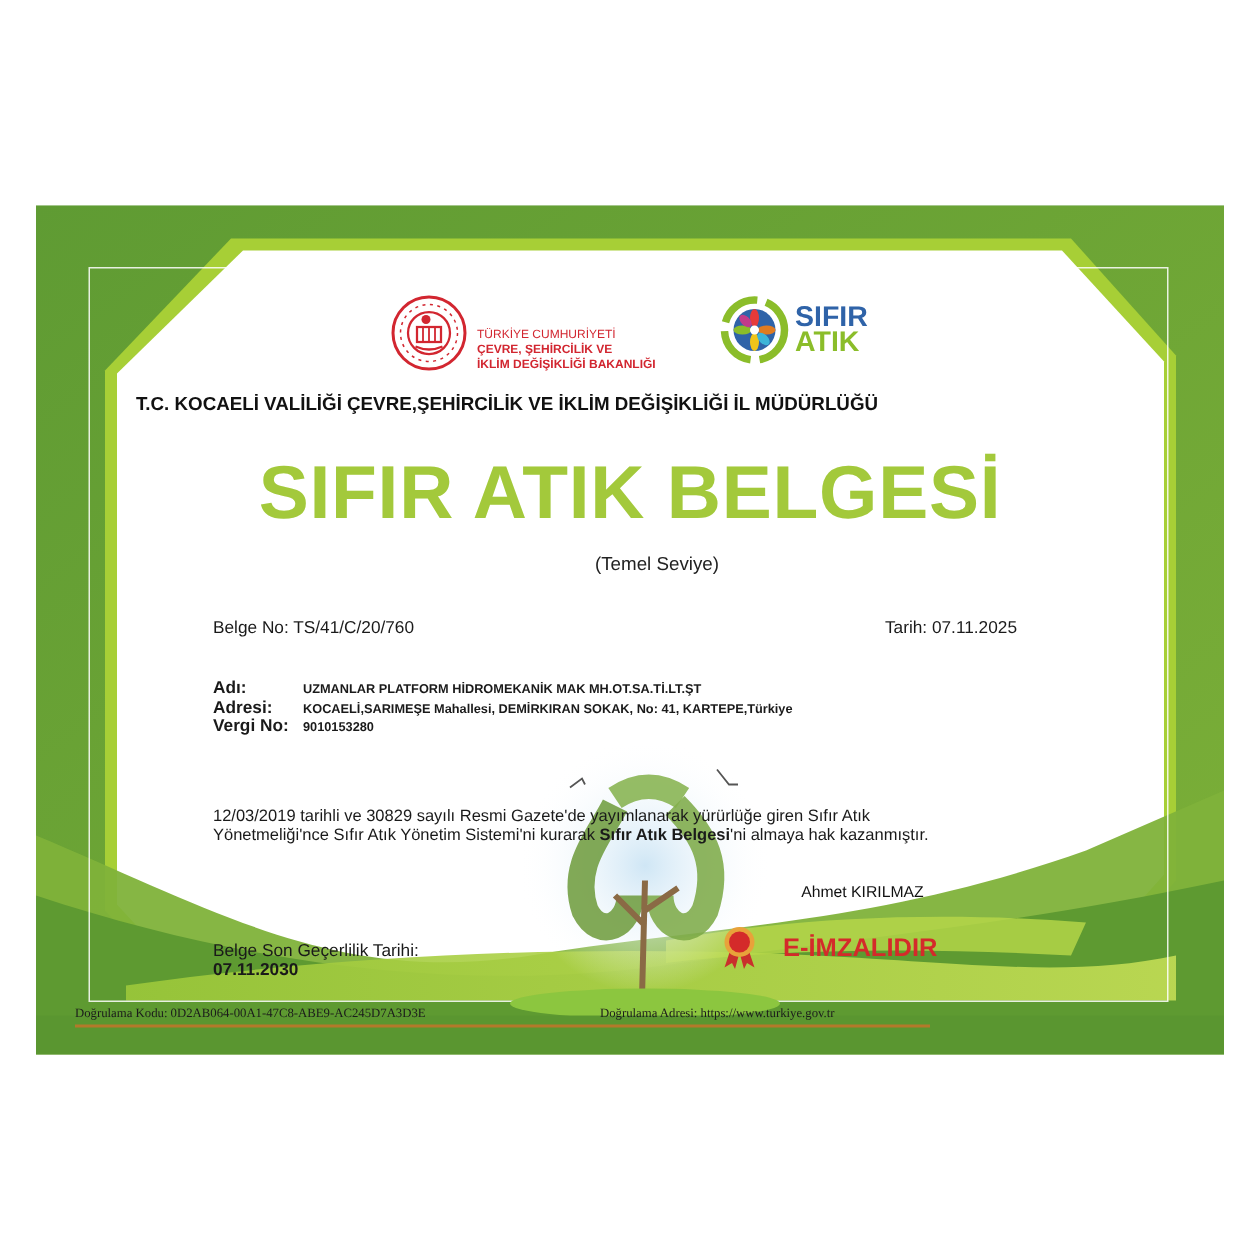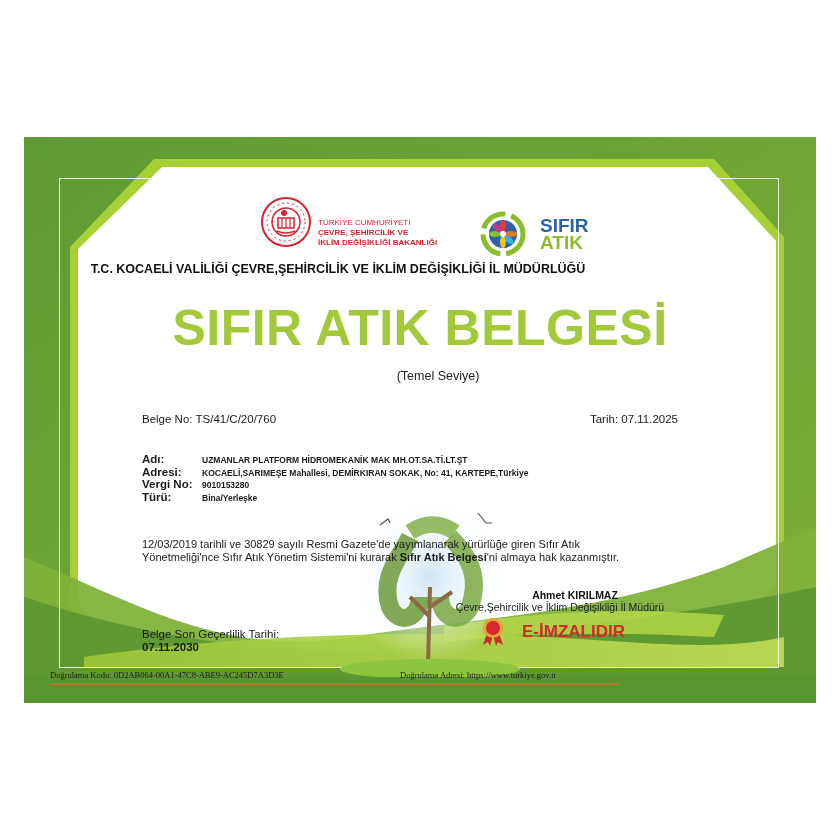--- a/index.html
+++ b/index.html
@@ -6,21 +6,21 @@
   body { width: 840px; height: 840px; position: relative; overflow: hidden; font-family: "Liberation Sans", sans-serif; color: #1a1a1a; }
 
   .cert { position: absolute; left: 24px; top: 137px; width: 792px; height: 566px; background: #5d9a32; overflow: hidden; }
   .cert-bg { position: absolute; inset: 0; }
   .frame-line { position: absolute; left: 35px; top: 41px; width: 720px; height: 490px; border: 1px solid rgba(255,255,255,0.85); box-sizing: border-box; pointer-events: none; }
 
   .logos { position: absolute; left: 0; top: 50px; width: 792px; height: 70px; }
   .ministry-logo { position: absolute; left: 236px; top: 5px; width: 190px; height: 56px; display: flex; align-items: flex-end; gap: 6px; }
   .ministry-text { font-size: 8px; line-height: 10px; font-weight: bold; color: #d22630; }
   .ministry-text .l1 { font-weight: normal; }
-  .sifir-logo { position: absolute; left: 456px; top: 19px; width: 110px; height: 56px; display: flex; align-items: center; gap: 14px; }
+  .sifir-logo { position: absolute; left: 456px; top: 5px; width: 110px; height: 56px; display: flex; align-items: center; gap: 4px; }
   .sifir-word { font-weight: bold; line-height: 17px; font-size: 19px; }
   .sifir-word .a { color: #2f63a8; display: block; }
   .sifir-word .b { color: #8bbd2a; display: block; }
 
   .directorate { position: absolute; left: 0; width: 628px; top: 125px; text-align: center; font-size: 12.5px; font-weight: bold; color: #111; }
   .main-title { position: absolute; left: 0; width: 792px; top: 162px; text-align: center; font-size: 50px; font-weight: bold; color: #a3c93b; letter-spacing: 0.5px; }
   .level { position: absolute; left: 0; width: 792px; top: 232px; text-align: center; font-size: 12.5px; color: #222; padding-left: 18px; }
 
   .docno { position: absolute; left: 118px; top: 276px; font-size: 11.5px; }
   .date { position: absolute; right: 138px; top: 276px; font-size: 11.5px; }
@@ -28,21 +28,21 @@
   .info { position: absolute; left: 118px; top: 316px; font-size: 11px; }
   .info-row { display: flex; align-items: baseline; height: 12.5px; }
   .info-label { width: 60px; font-weight: bold; font-size: 11.5px; }
   .info-value { font-weight: bold; font-size: 8.5px; }
 
   .tree { position: absolute; left: 316px; top: 360px; width: 180px; height: 180px; }
   .statement { position: absolute; left: 118px; top: 401px; font-size: 11px; line-height: 13px; width: 580px; color: #1a1a1a; }
   .statement b { font-weight: bold; text-align: right; }
 
   .signer { position: absolute; left: 396px; top: 452px; width: 280px; text-align: center; font-size: 10.5px; }
-  .signer .name { font-weight: bold; color: #111; padding-left: 30px; }
+  .signer .name { font-weight: normal; color: #111; padding-left: 30px; }
   .signer .title { color: #222; }
   .esign { position: absolute; left: 456px; top: 480px; display: flex; align-items: center; gap: 16px; }
   .esign-text { font-weight: bold; font-size: 17px; color: #d42a2a; }
 
   .expiry { position: absolute; left: 118px; top: 491px; font-size: 11.5px; line-height: 13px; }
   .expiry .d { font-weight: bold; }
 
   .verify { position: absolute; top: 533px; font-family: "Liberation Serif", serif; font-size: 8.5px; color: #1b1b1b; }
   .verify-code { left: 26px; }
   .verify-url { left: 376px; }
@@ -149,34 +149,29 @@
       <span class="info-value">UZMANLAR PLATFORM HİDROMEKANİK MAK MH.OT.SA.Tİ.LT.ŞT</span>
     </div>
     <div class="info-row">
       <span class="info-label">Adresi:</span>
       <span class="info-value">KOCAELİ,SARIMEŞE Mahallesi, DEMİRKIRAN SOKAK, No: 41, KARTEPE,Türkiye</span>
     </div>
     <div class="info-row">
       <span class="info-label">Vergi No:</span>
       <span class="info-value">9010153280</span>
     </div>
-    <div class="info-row">
-      <span class="info-label">Türü:</span>
-      <span class="info-value">Bina/Yerleşke</span>
-    </div>
   </div>
 
   <div class="statement">
     <div>12/03/2019 tarihli ve 30829 sayılı Resmi Gazete'de yayımlanarak yürürlüğe giren Sıfır Atık</div>
     <div><span>Yönetmeliği'nce Sıfır Atık Yönetim Sistemi'ni kurarak </span><b>Sıfır Atık Belgesi</b><span>'ni almaya hak kazanmıştır.</span></div>
   </div>
 
   <div class="signer">
     <div class="name">Ahmet KIRILMAZ</div>
-    <div class="title">Çevre,Şehircilik ve İklim Değişikliği İl Müdürü</div>
   </div>
 
   <div class="esign">
     <svg width="26" height="30" viewBox="0 0 26 30">
       <path d="M7,16 L3,28 L8,25 L10,29 L13,18 Z" fill="#c9302c"></path>
       <path d="M19,16 L23,28 L18,25 L16,29 L13,18 Z" fill="#c9302c"></path>
       <circle cx="13" cy="11" r="10" fill="#e8a23a"></circle>
       <circle cx="13" cy="11" r="7" fill="#d42a2a"></circle>
     </svg>
     <span class="esign-text">E-İMZALIDIR</span>

